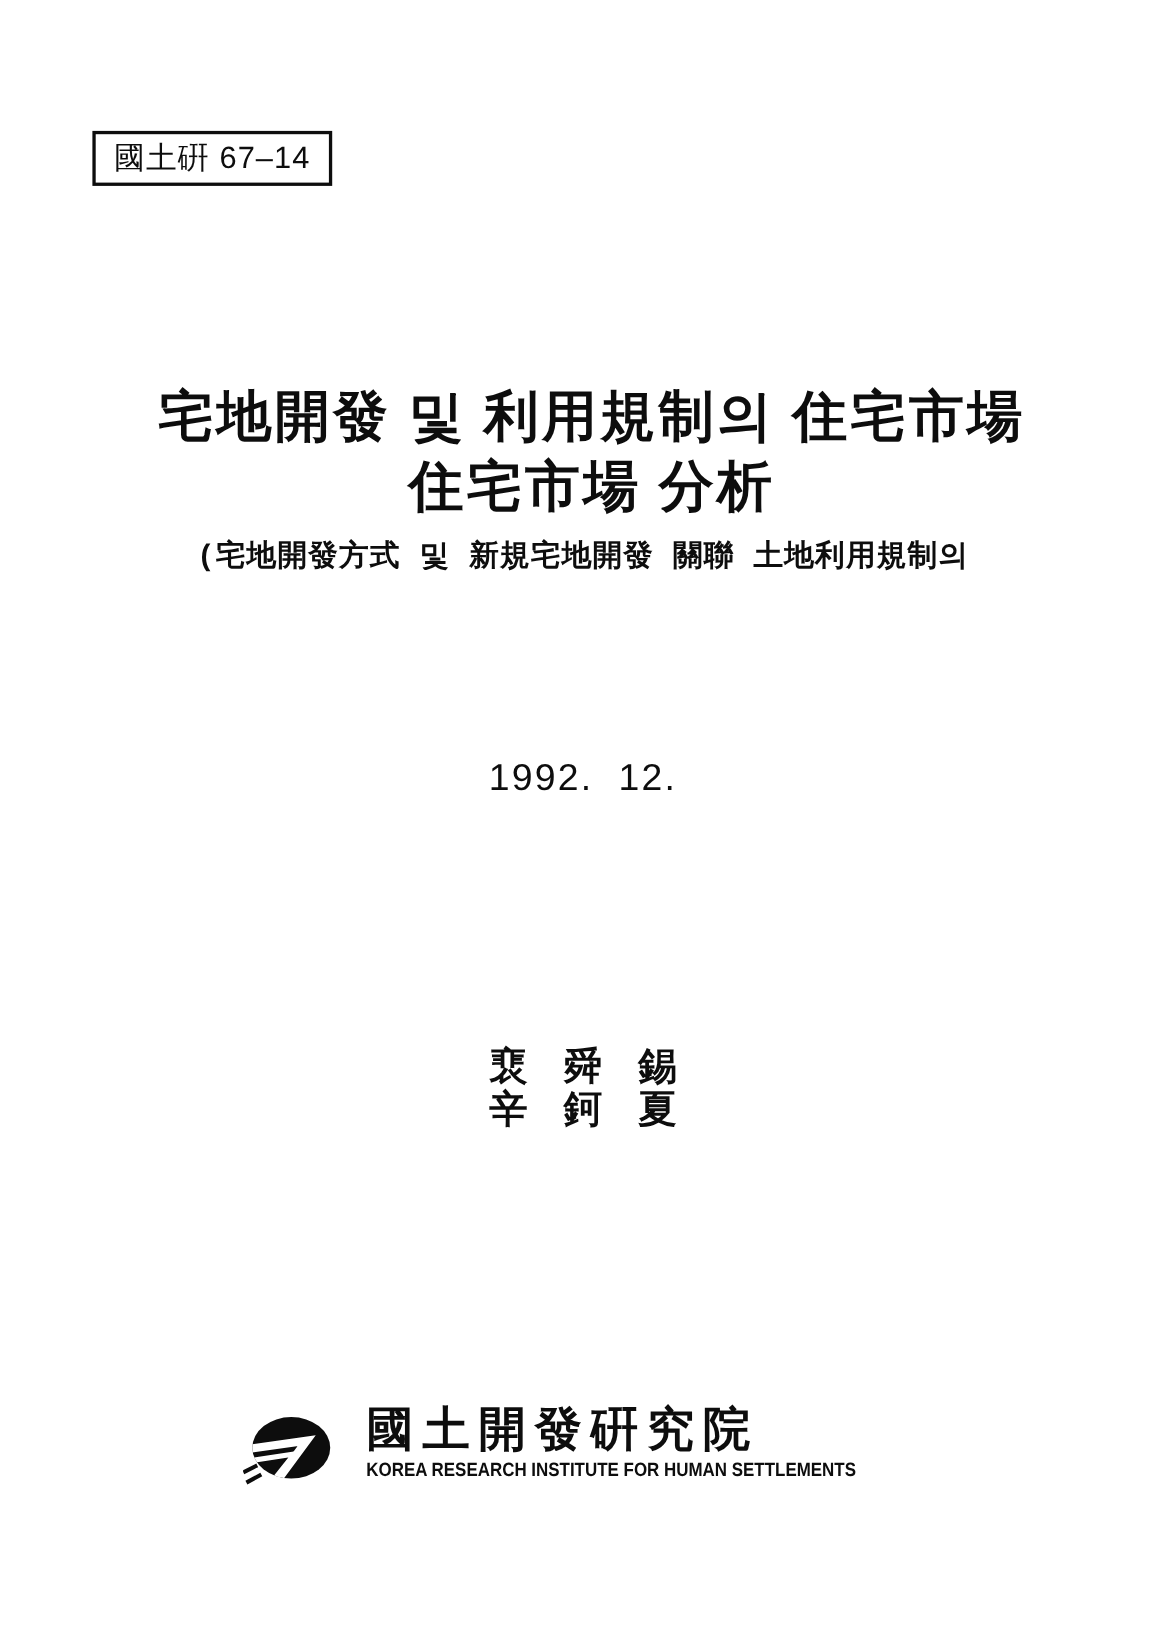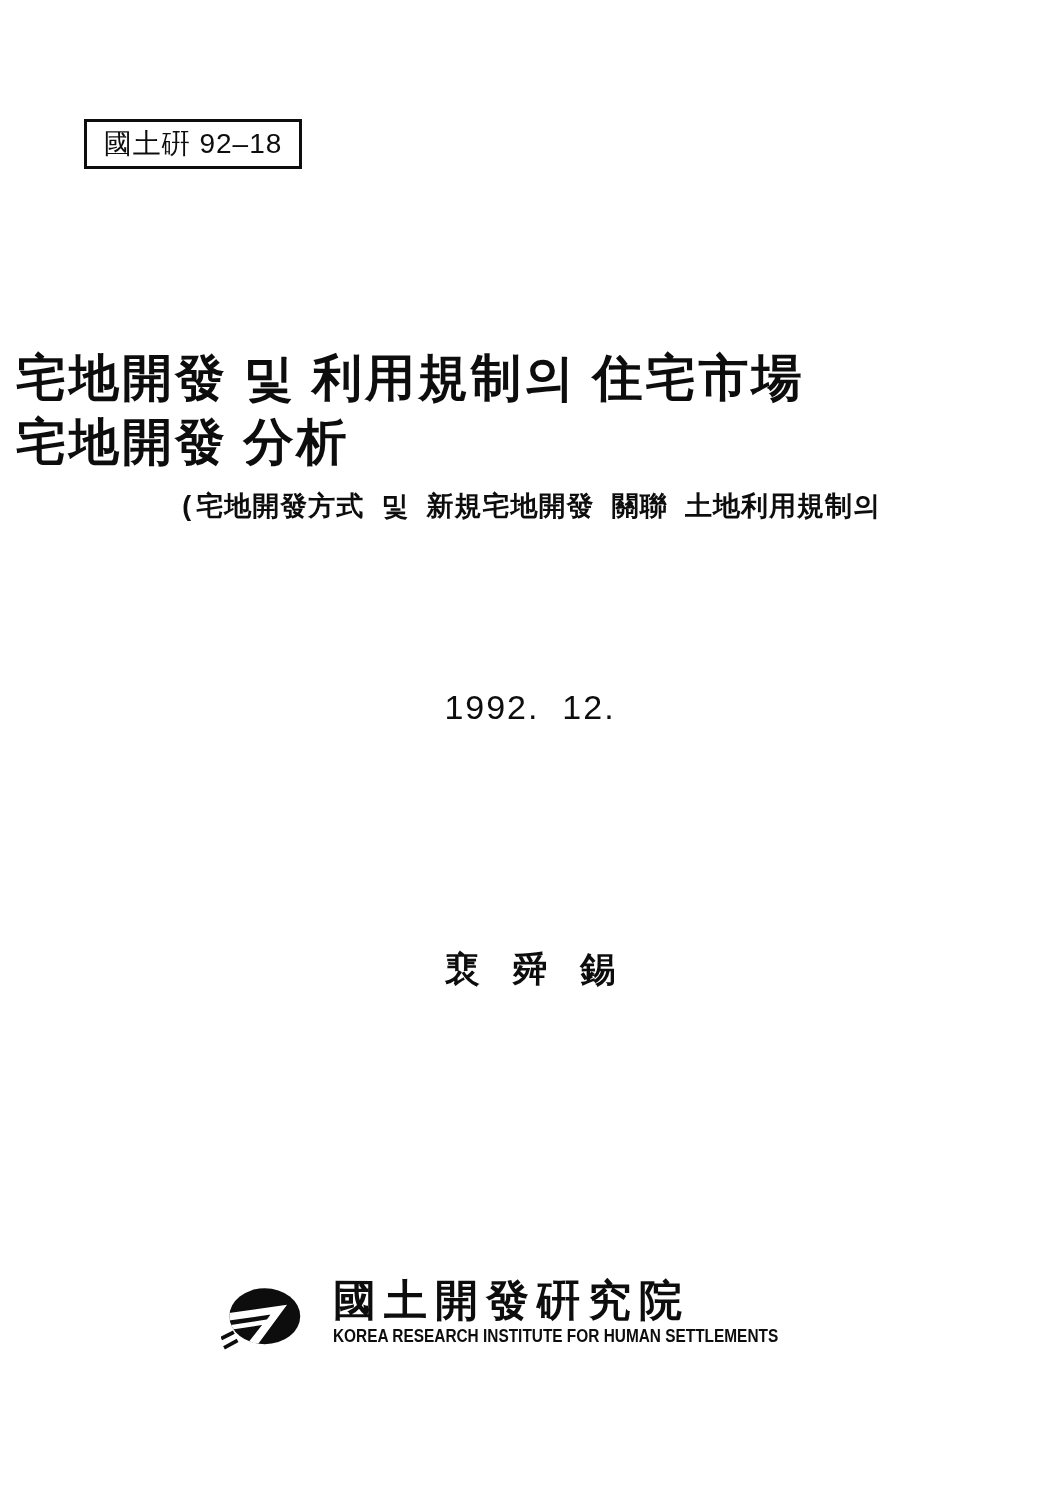--- a/index.html
+++ b/index.html
@@ -25,20 +25,21 @@
     font-family: "Liberation Sans", sans-serif;
   }
   .krihs {
     position: absolute; left: 84px; top: 170px; width: 218px;
     text-align: center;
     font-family: "Liberation Sans", sans-serif;
     font-weight: bold; font-size: 26px; letter-spacing: 2px;
   }
   .title {
     position: absolute; left: 0; top: 346px; width: 100%;
+    text-align: center;
     font-weight: 700; font-size: 50px; line-height: 64px;
     letter-spacing: 3px;
     padding-left: 16px;
   }
   .subtitle {
     position: absolute; left: 0; top: 492px; width: 100%;
     text-align: center;
     font-weight: 600; font-size: 27px; line-height: 33px;
     letter-spacing: 1px;
     font-family: Liberation Mono, monospace;
@@ -73,36 +74,37 @@
     transform: scaleX(0.88); transform-origin: left center;
     white-space: nowrap; letter-spacing: 0;
   }
 </style>
 </head>
 <body>
 
 <div class="page">
 
   <div class="report-box">
-    <span>國土硏 92–18</span>
+    <span>國土硏 67–14</span>
   </div>
 
   <div class="title">
     <div>宅地開發 및 利用規制의 住宅市場</div>
-    <div>宅地開發 分析</div>
+    <div>住宅市場 分析</div>
   </div>
 
   <div class="subtitle">
     <div>(宅地開發方式 및 新規宅地開發 關聯 土地利用規制의</div>
   </div>
 
   <div class="date">1992.  12.</div>
 
   <div class="authors">
     <div class="author-row">裵 舜 錫</div>
+    <div class="author-row">辛 鈳 夏</div>
   </div>
 
   <div class="publisher-row">
     <span class="publisher-logo">
       <svg width="82" height="68" viewBox="0 0 88 72" aria-hidden="true">
         <defs>
           <clipPath id="ellclip">
               <ellipse cx="47" cy="33" rx="38" ry="30"></ellipse>
             </clipPath>
         </defs>

